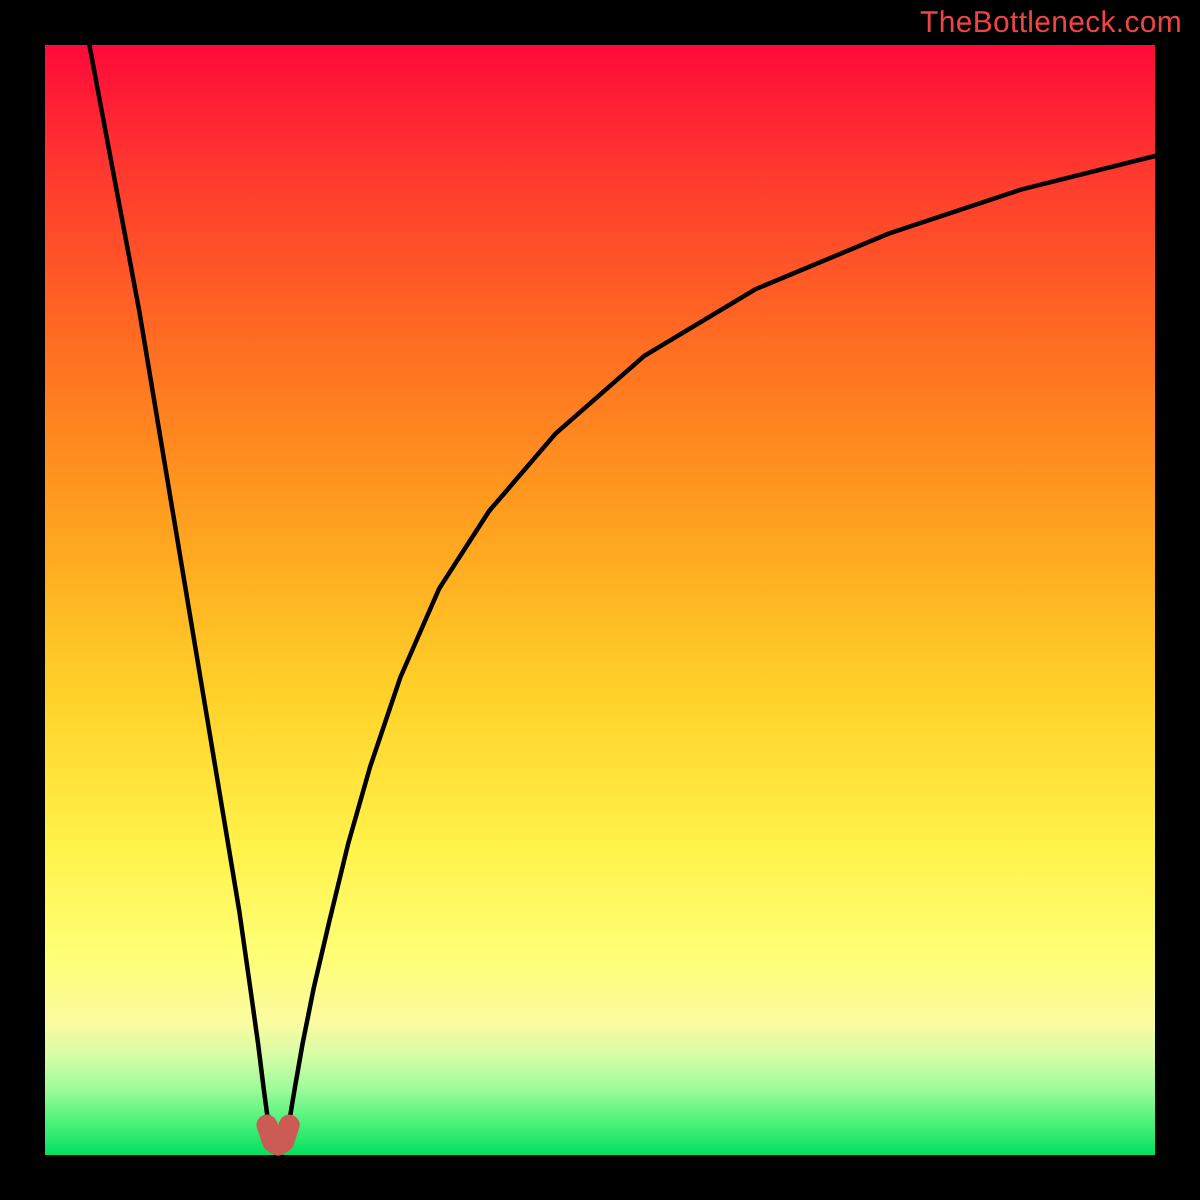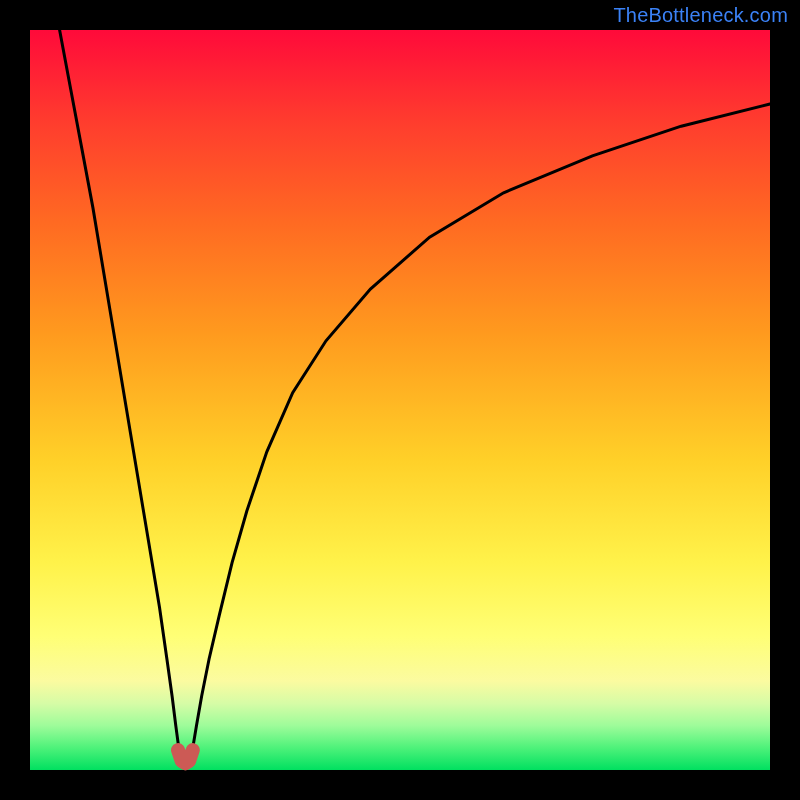--- a/index.html
+++ b/index.html
@@ -37,21 +37,21 @@
       #d6fca6 91%,
       #9efc9a 94%,
       #4ef27a 97%,
       #00e060 100%
     );
   }
   .watermark {
     position: absolute;
     top: 4px;
     right: 12px;
-    color: #3b82f6;
+    color: #ef4444;
     font-size: 20px;
     letter-spacing: 0.2px;
     user-select: none;
   }
   svg.curves {
     position: absolute;
     top: 0;
     left: 0;
     width: 740px;
     height: 740px;

